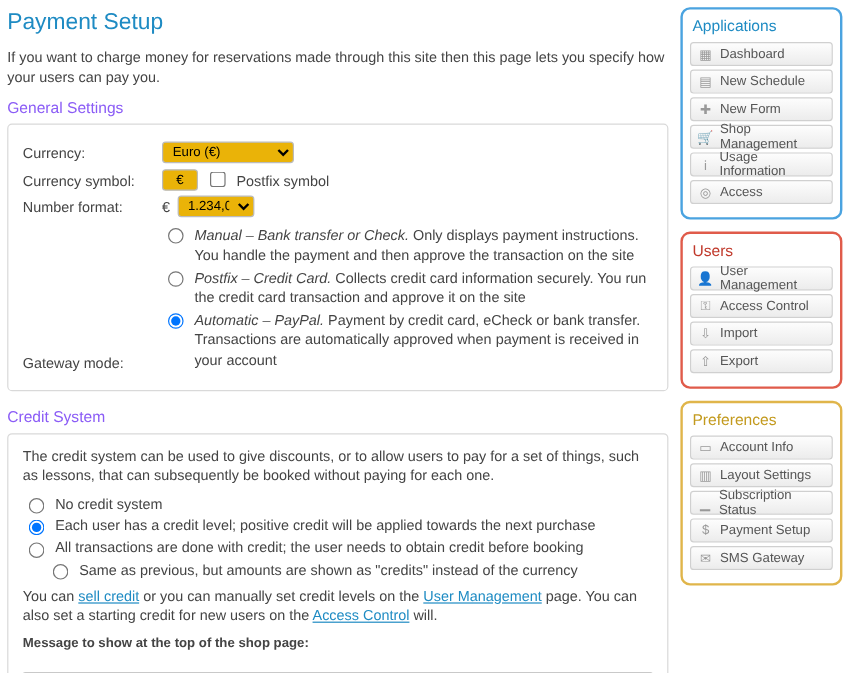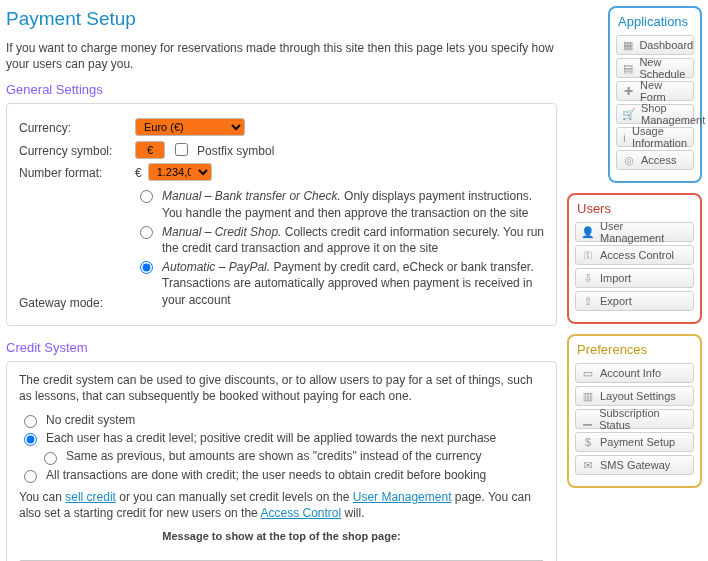--- a/index.html
+++ b/index.html
@@ -37,40 +37,40 @@
     font-size: 12px;
     line-height: 1.35;
   }
   .frow { display: flex; align-items: flex-end; margin: 4px 0; gap: 6px; }
   .flabel { width: 110px; color: #444; }
   select, input[type="text"].tiny {
     font-size: 11px;
     border: 1px solid #bbb;
     border-radius: 3px;
     padding: 1px 4px;
-    background: #f97316;
+    background: #eab308;
     height: 18px;
   }
   input.tiny { width: 30px; text-align: center; }
   select.cur { width: 110px; }
   select.nf { width: 64px; }
 
   .gw-row { display: flex; align-items: flex-start; gap: 6px; margin: 3px 0; }
   .gw-row input[type="radio"] { margin-top: 2px; }
   .gw-text { flex: 1; }
   .gw-text em { font-style: italic; }
 
   .credit-opts { margin: 8px 0 6px 0; }
   .credit-opts .opt { display: flex; align-items: flex-end; gap: 6px; margin: 2px 0; }
   .credit-opts .opt.indent { margin-left: 20px; }
   .credit-opts input { margin-top: 2px; }
 
   a.link { color: #1E8BC3; text-decoration: underline; cursor: pointer; }
 
-  .msg-label { font-weight: bold; font-size: 11px; margin: 8px 0 16px 0; text-align: center; }
+  .msg-label { font-weight: bold; font-size: 11px; margin: 8px 0 16px 0; }
 
   .editor {
     border: 1px solid #c9c9c9;
     border-radius: 2px;
   }
   .toolbar {
     display: flex;
     gap: 2px;
     padding: 3px 4px;
     background: linear-gradient(#fdfdfd,#ececec);
@@ -95,21 +95,21 @@
   .tbtn.u { text-decoration: underline; }
   .tbtn.s { text-decoration: line-through; }
 
   
   .sbox {
     border: 2px solid;
     border-radius: 8px;
     padding: 6px 6px 8px 6px;
     margin-bottom: 10px;
   }
-  .sbox.blue { border-color: #4aa3e0; margin-left: 41px; }
+  .sbox.blue { border-color: #4aa3e0; }
   .sbox.red { border-color: #e05b4a; }
   .sbox.yellow { border-color: #e0b54a; }
   .sbox-title { font-size: 13px; margin: 0 0 6px 2px; font-weight: normal; }
   .sbox.blue .sbox-title { color: #1E8BC3; }
   .sbox.red .sbox-title { color: #c0392b; }
   .sbox.yellow .sbox-title { color: #c39a1e; }
   .sitem {
     display: flex; align-items: center; gap: 6px;
     background: linear-gradient(#fdfdfd,#ececec);
     border: 1px solid #d0d0d0;
@@ -156,21 +156,21 @@
       </div>
       <div class="frow" style="align-items:flex-end">
         <div class="flabel">Gateway mode:</div>
         <div style="flex:1">
           <div class="gw-row">
             <input type="radio" name="gw" style="">
             <div class="gw-text"><em>Manual – Bank transfer or Check.</em> <span>Only displays payment instructions. You handle the payment and then approve the transaction on the site</span></div>
           </div>
           <div class="gw-row">
             <input type="radio" name="gw" style="">
-            <div class="gw-text"><em>Manual – Credit Shop.</em> <span>Collects credit card information securely. You run the credit card transaction and approve it on the site</span></div>
+            <div class="gw-text"><em>Postfix – Credit Card.</em> <span>Collects credit card information securely. You run the credit card transaction and approve it on the site</span></div>
           </div>
           <div class="gw-row">
             <input type="radio" name="gw" checked="" style="">
             <div class="gw-text"><em>Automatic – PayPal.</em> <span>Payment by credit card, eCheck or bank transfer. Transactions are automatically approved when payment is received in your account</span></div>
           </div>
         </div>
       </div>
     </div>
 
     <div class="section-head">Credit System</div>
@@ -178,27 +178,27 @@
       <p style="margin:0 0 4px 0">The credit system can be used to give discounts, or to allow users to pay for a set of things, such as lessons, that can subsequently be booked without paying for each one.</p>
       <div class="credit-opts">
         <div class="opt">
             <input type="radio" name="cr" style="">
             <span>No credit system</span>
           </div>
         <div class="opt">
             <input type="radio" name="cr" checked="" style="">
             <span>Each user has a credit level; positive credit will be applied towards the next purchase</span>
           </div>
+        <div class="opt">
+            <input type="radio" name="cr" style="">
+            <span>All transactions are done with credit; the user needs to obtain credit before booking</span>
+          </div>
         <div class="opt indent">
             <input type="radio" name="cr" style="">
             <span>Same as previous, but amounts are shown as "credits" instead of the currency</span>
-          </div>
-        <div class="opt">
-            <input type="radio" name="cr" style="">
-            <span>All transactions are done with credit; the user needs to obtain credit before booking</span>
           </div>
       </div>
       <p style="margin:4px 0">
         <span>You can </span><a class="link">sell credit</a><span> or you can manually set credit levels on the </span><a class="link">User Management</a><span> page. You can also set a starting credit for new users on the </span><a class="link">Access Control</a><span> will.</span>
       </p>
       <div class="msg-label">Message to show at the top of the shop page:</div>
       <div class="editor">
         <div class="toolbar">
           <div class="tbtn b">B</div>
           <div class="tbtn i">I</div>

